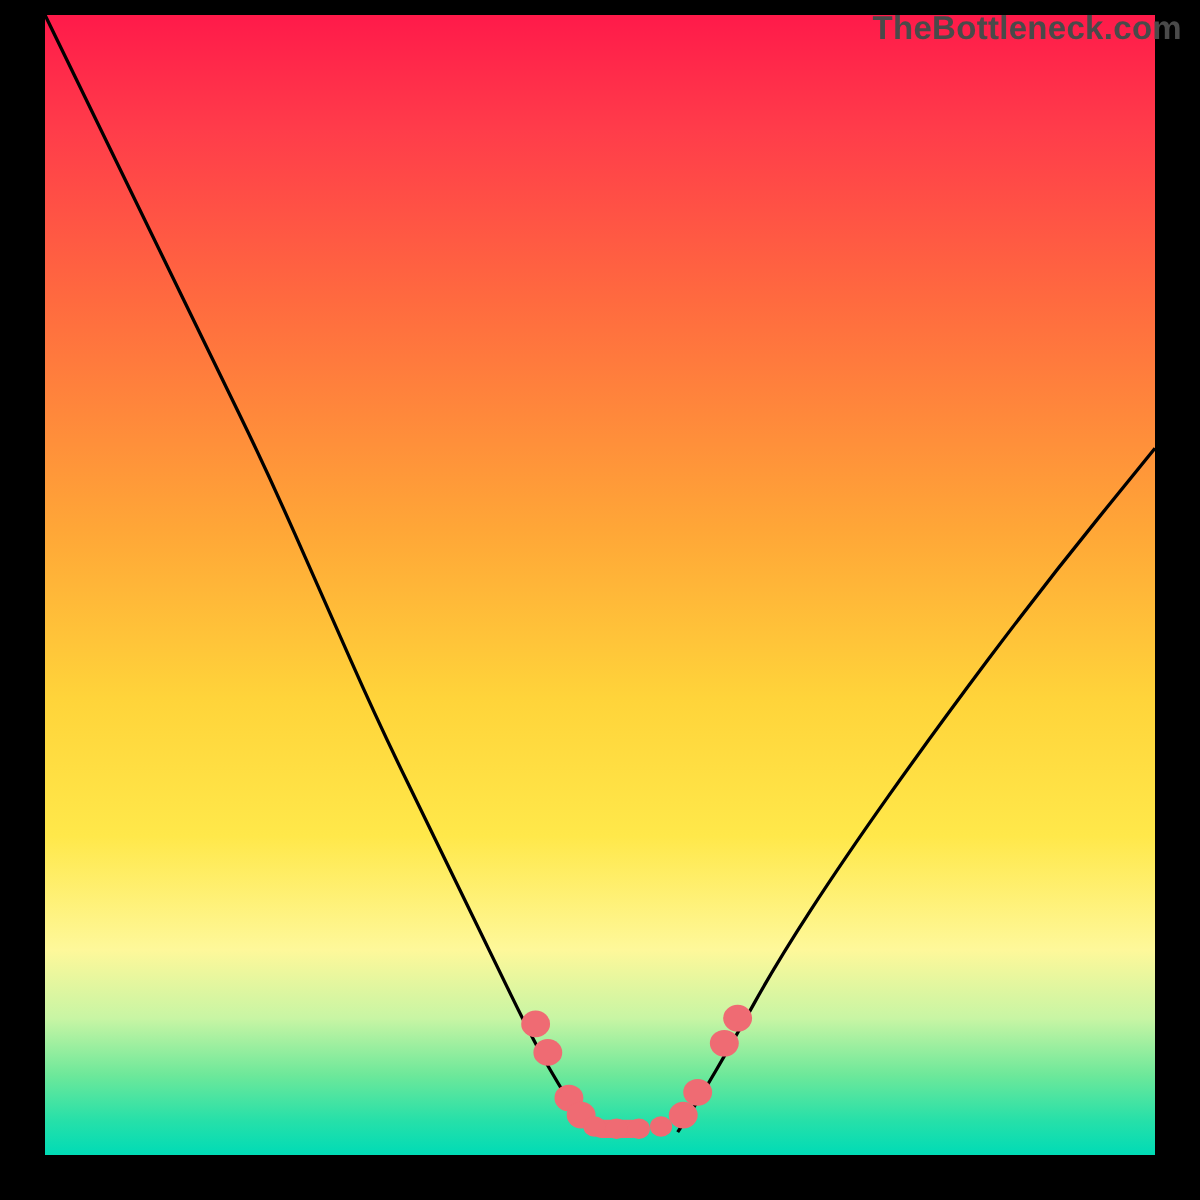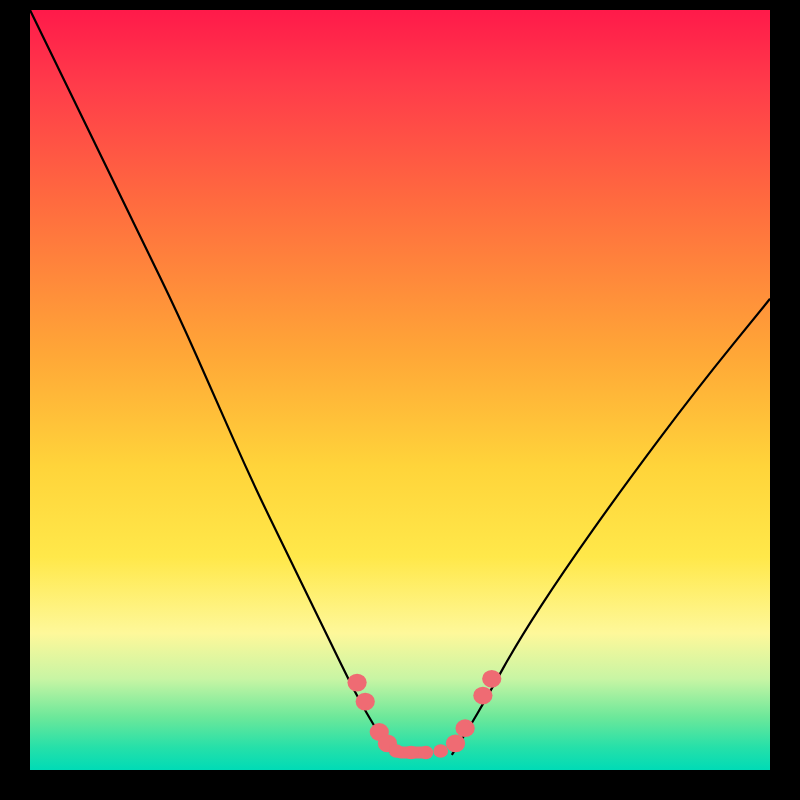--- a/index.html
+++ b/index.html
@@ -84,13 +84,14 @@
         <ellipse cx="381.1" cy="742.52" rx="7.4" ry="6.840000000000001" class="bead"></ellipse>
         <ellipse cx="395.90000000000003" cy="742.52" rx="7.4" ry="6.840000000000001" class="bead"></ellipse>
         <ellipse cx="410.70000000000005" cy="741" rx="7.4" ry="6.840000000000001" class="bead"></ellipse>
         <ellipse cx="425.49999999999994" cy="733.4" rx="9.620000000000001" ry="8.892000000000001" class="bead"></ellipse>
         <ellipse cx="435.11999999999995" cy="718.2" rx="9.620000000000001" ry="8.892000000000001" class="bead"></ellipse>
         <ellipse cx="452.88" cy="685.52" rx="9.620000000000001" ry="8.892000000000001" class="bead"></ellipse>
         <ellipse cx="461.76" cy="668.8" rx="9.620000000000001" ry="8.892000000000001" class="bead"></ellipse>
       </g>
   </svg>
 
+  <div class="watermark">TheBottleneck.com</div>
 </div>
 
 </body></html>

